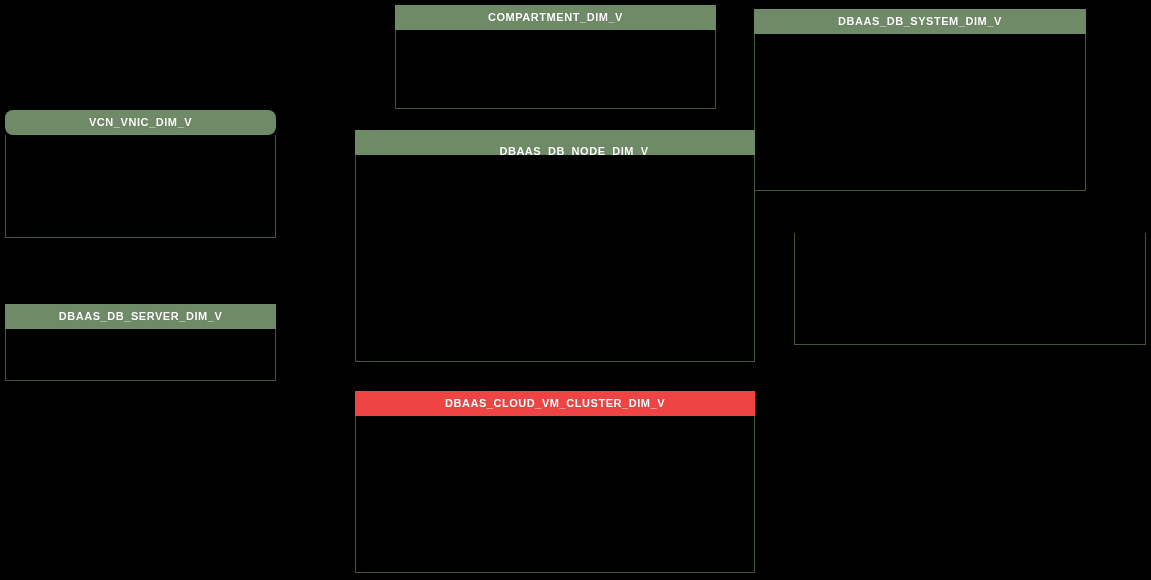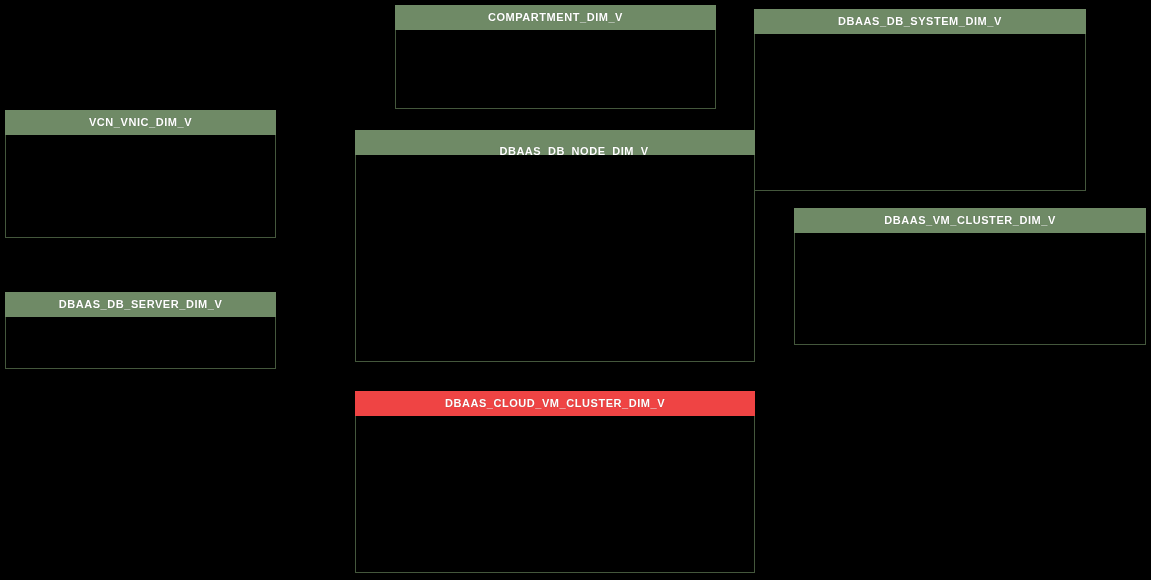--- a/index.html
+++ b/index.html
@@ -54,32 +54,31 @@
 <div id="canvas" style="width: 1151px; height: 580px; background: rgb(0, 0, 0);">
     <div class="entity" style="left: 395px; top: 5px; width: 321px; height: 104px;">
       <div class="entity-header" style="width: 321px; height: 25px; background: rgb(111, 138, 102); color: rgb(255, 255, 255);">COMPARTMENT_DIM_V</div>
       <div class="entity-body" style="top: 25px; width: 321px; height: 79px; background: rgb(0, 0, 0); border-color: rgb(68, 87, 60);"></div>
     </div>
     <div class="entity" style="left: 754px; top: 9px; width: 332px; height: 182px;">
       <div class="entity-header" style="width: 332px; height: 25px; background: rgb(111, 138, 102); color: rgb(255, 255, 255);">DBAAS_DB_SYSTEM_DIM_V</div>
       <div class="entity-body" style="top: 25px; width: 332px; height: 157px; background: rgb(0, 0, 0); border-color: rgb(68, 87, 60);"></div>
     </div>
     <div class="entity" style="left: 5px; top: 110px; width: 271px; height: 128px;">
-      <div class="entity-header" style="width: 271px; height: 25px; background: rgb(111, 138, 102); color: rgb(255, 255, 255);">VCN_VNIC_DIM_V</div>
+      <div class="entity-header" style="width: 271px; height: 25px; background: rgb(111, 138, 102); color: rgb(255, 255, 255); border-radius: 8px;">VCN_VNIC_DIM_V</div>
       <div class="entity-body" style="top: 25px; width: 271px; height: 103px; background: rgb(0, 0, 0); border-color: rgb(68, 87, 60);"></div>
     </div>
     <div class="entity" style="left: 355px; top: 130px; width: 400px; height: 232px;">
       <div class="entity-header" style="width: 400px; height: 42px; background: rgb(111, 138, 102); color: rgb(255, 255, 255); padding-left: 38px;">DBAAS_DB_NODE_DIM_V</div>
       <div class="entity-body" style="top: 25px; width: 400px; height: 207px; background: rgb(0, 0, 0); border-color: rgb(68, 87, 60);"></div>
     </div>
     <div class="entity" style="left: 794px; top: 208px; width: 352px; height: 137px;">
-      <div class="entity-header" style="width: 352px; height: 25px; background: rgb(111, 138, 102); color: rgb(255, 255, 255);">DBAAS_VM_CLUSTER_DIM_V</div>
       <div class="entity-body" style="top: 25px; width: 352px; height: 112px; background: rgb(0, 0, 0); border-color: rgb(68, 87, 60);"></div>
     </div>
-    <div class="entity" style="left: 5px; top: 292px; width: 271px; height: 98px;">
+    <div class="entity" style="left: 5px; top: 304px; width: 271px; height: 98px;">
       <div class="entity-header" style="width: 271px; height: 25px; background: rgb(111, 138, 102); color: rgb(255, 255, 255);">DBAAS_DB_SERVER_DIM_V</div>
       <div class="entity-body" style="top: 25px; width: 271px; height: 52px; background: rgb(0, 0, 0); border-color: rgb(68, 87, 60);"></div>
     </div>
     <div class="entity" style="left: 355px; top: 391px; width: 400px; height: 182px;">
       <div class="entity-header" style="width: 400px; height: 25px; background: #ef4444; color: rgb(255, 255, 255);">DBAAS_CLOUD_VM_CLUSTER_DIM_V</div>
       <div class="entity-body" style="top: 25px; width: 400px; height: 157px; background: rgb(0, 0, 0); border-color: rgb(68, 87, 60);"></div>
     </div>
   </div>
 
 </body></html>

